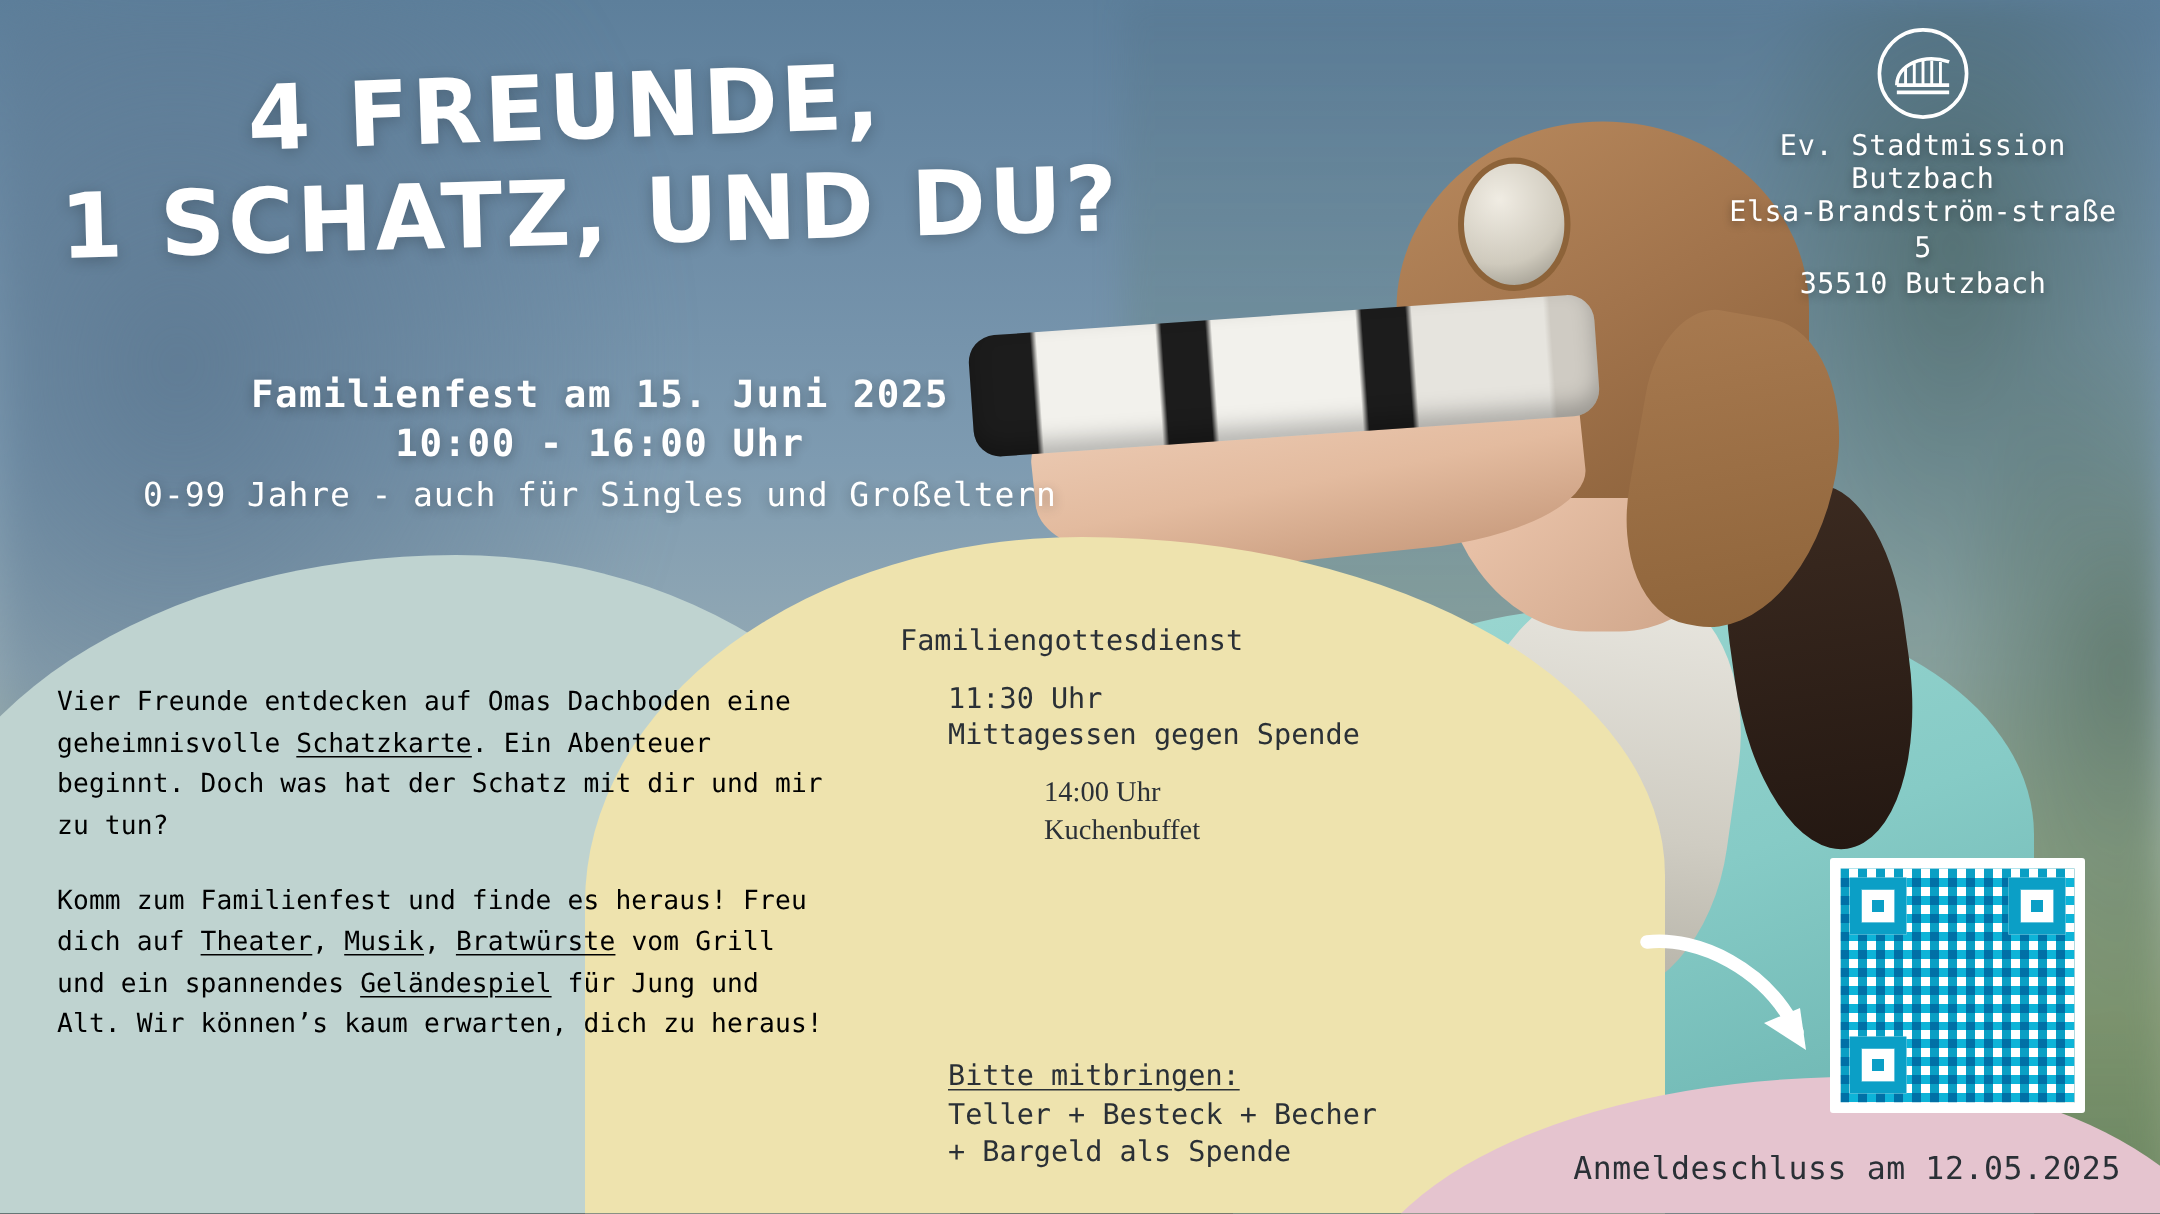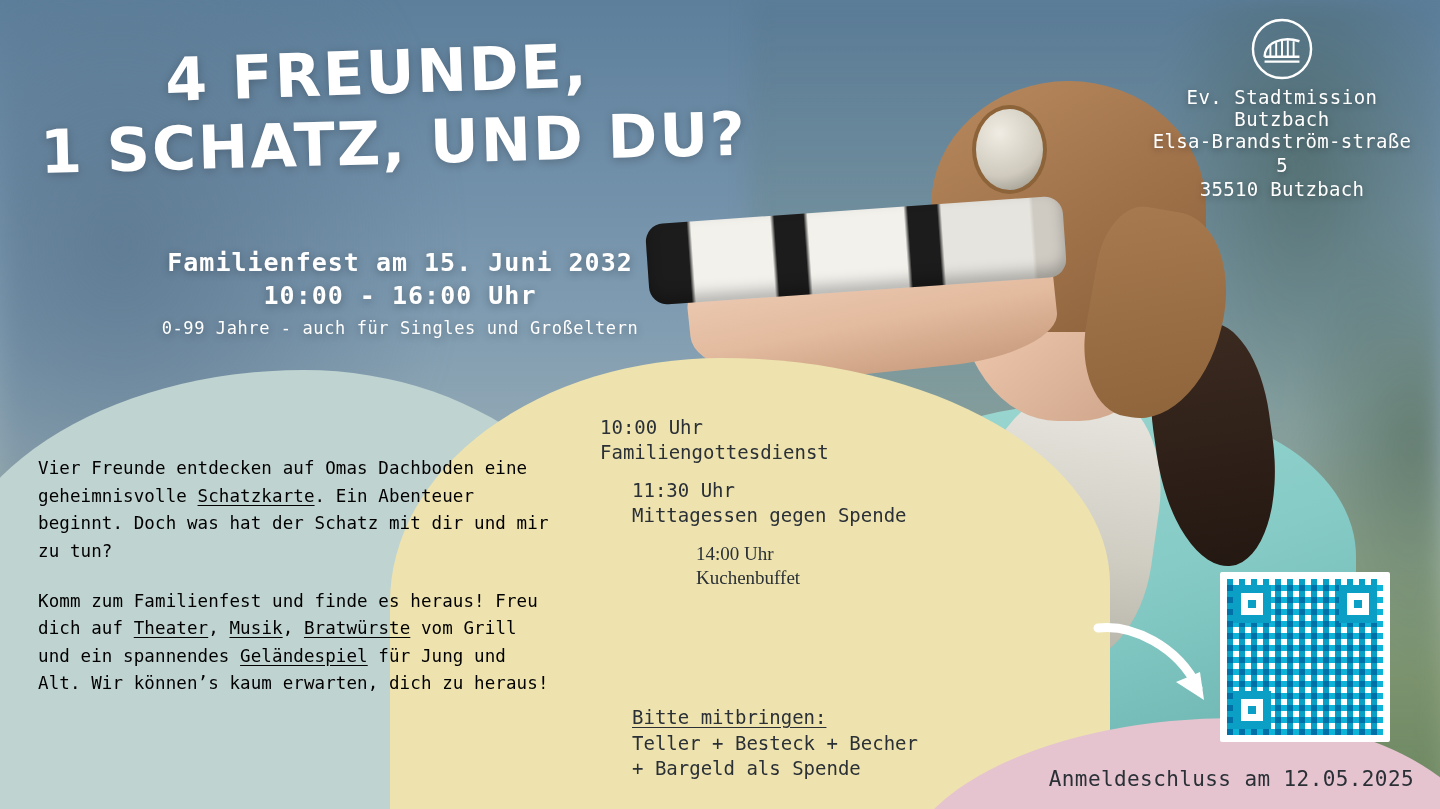--- a/index.html
+++ b/index.html
@@ -212,21 +212,21 @@
     left: 40px;
     top: 248px;
     width: 720px;
     color: #ffffff;
     text-align: center;
     text-shadow: 0 2px 8px rgba(0,0,0,.3);
     font-family: "DejaVu Sans Mono", monospace;
   }
   .subhead .s1 { font-size: 25px; letter-spacing: 1px; font-weight: 700;}
   .subhead .s2 { font-size: 25px; letter-spacing: 1px; font-weight: 700; margin-top: 4px;}
-  .subhead .s3 { font-size: 17px; letter-spacing: .6px; margin-top: 8px; }
+  .subhead .s3 { font-size: 22px; letter-spacing: .6px; margin-top: 8px; }
 
   
   .logo {
     position: absolute;
     right: 28px;
     top: 18px;
     width: 260px;
     text-align: center;
     color: #ffffff;
     text-shadow: 0 2px 6px rgba(0,0,0,.35);
@@ -370,21 +370,21 @@
   <div class="blob-teal"></div>
   <div class="blob-yellow"></div>
   <div class="blob-pink"></div>
 
   <div class="headline">
     <div class="l1">4 FREUNDE,</div>
     <div class="l2">1 SCHATZ, UND DU?</div>
   </div>
 
   <div class="subhead">
-    <div class="s1">Familienfest am 15. Juni 2032</div>
+    <div class="s1">Familienfest am 15. Juni 2025</div>
     <div class="s2">10:00 - 16:00 Uhr</div>
     <div class="s3">0-99 Jahre - auch für Singles und Großeltern</div>
   </div>
 
   <div class="logo">
     <div class="mark">
       <svg viewBox="0 0 64 64" width="62" height="62" aria-hidden="true">
         <circle cx="32" cy="32" r="30" fill="none" stroke="#ffffff" stroke-width="2.5"></circle>
         <path d="M14 40 C14 26 32 18 50 24" fill="none" stroke="#ffffff" stroke-width="2.5"></path>
         <path d="M14 40 L50 40" stroke="#ffffff" stroke-width="2.5"></path>
@@ -401,21 +401,20 @@
     <p>
       <span>Vier Freunde entdecken auf Omas Dachboden eine geheimnisvolle </span><u>Schatzkarte</u><span>. Ein Abenteuer beginnt. Doch was hat der Schatz mit dir und mir zu tun?</span>
     </p>
     <p>
       <span>Komm zum Familienfest und finde es heraus! Freu dich auf </span><u>Theater</u><span>, </span><u>Musik</u><span>, </span><u>Bratwürste</u><span> vom Grill und ein spannendes </span><u>Geländespiel</u><span> für Jung und Alt. Wir können’s kaum erwarten, dich zu heraus!</span>
     </p>
   </div>
 
   <div class="schedule">
     <div class="sched-item i0">
-      <span class="t">10:00 Uhr</span>
       <span class="d">Familiengottesdienst</span>
     </div>
     <div class="sched-item i1">
       <span class="t">11:30 Uhr</span>
       <span class="d">Mittagessen gegen Spende</span>
     </div>
     <div class="sched-item i3">
       <span class="t">14:00 Uhr</span>
       <span class="d">Kuchenbuffet</span>
     </div>

